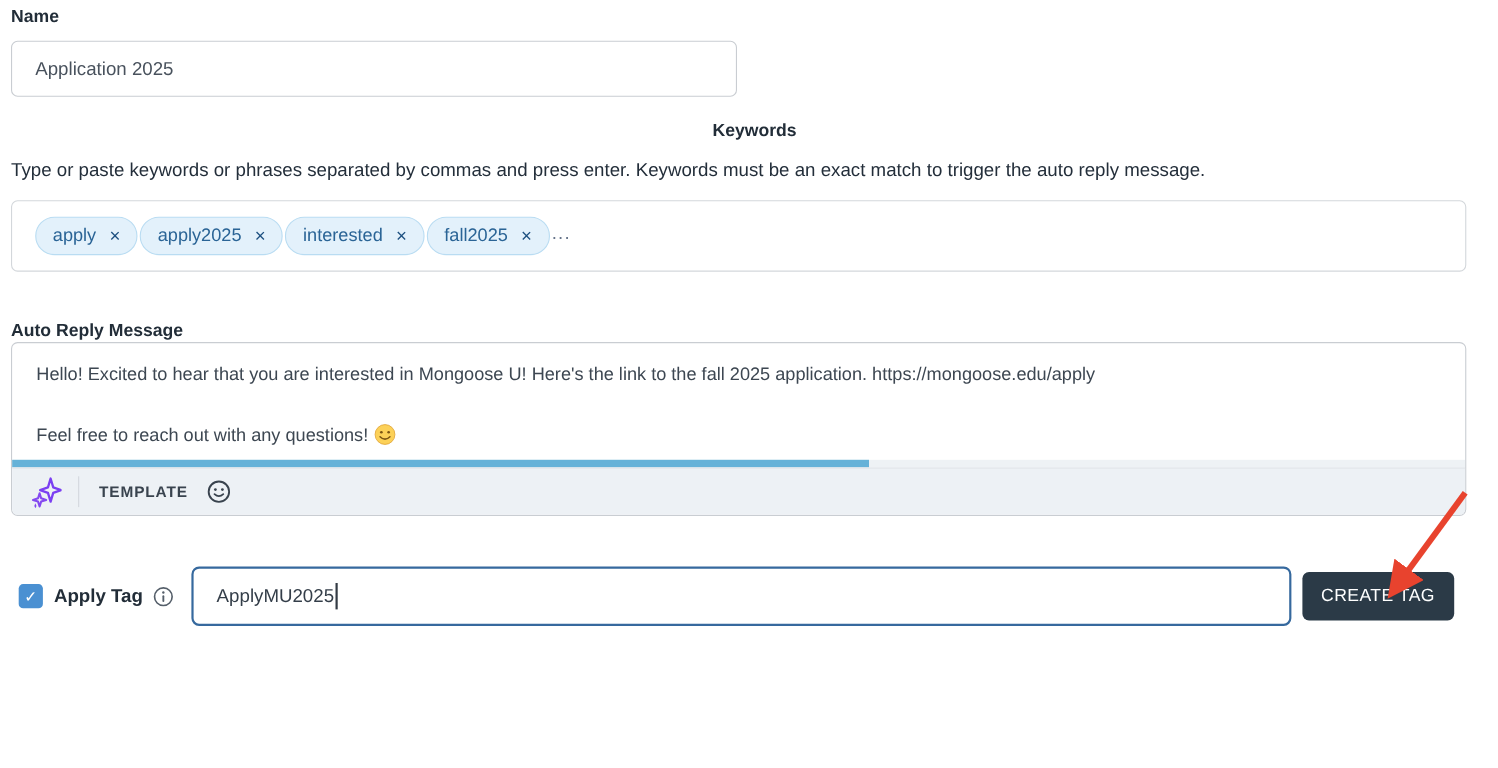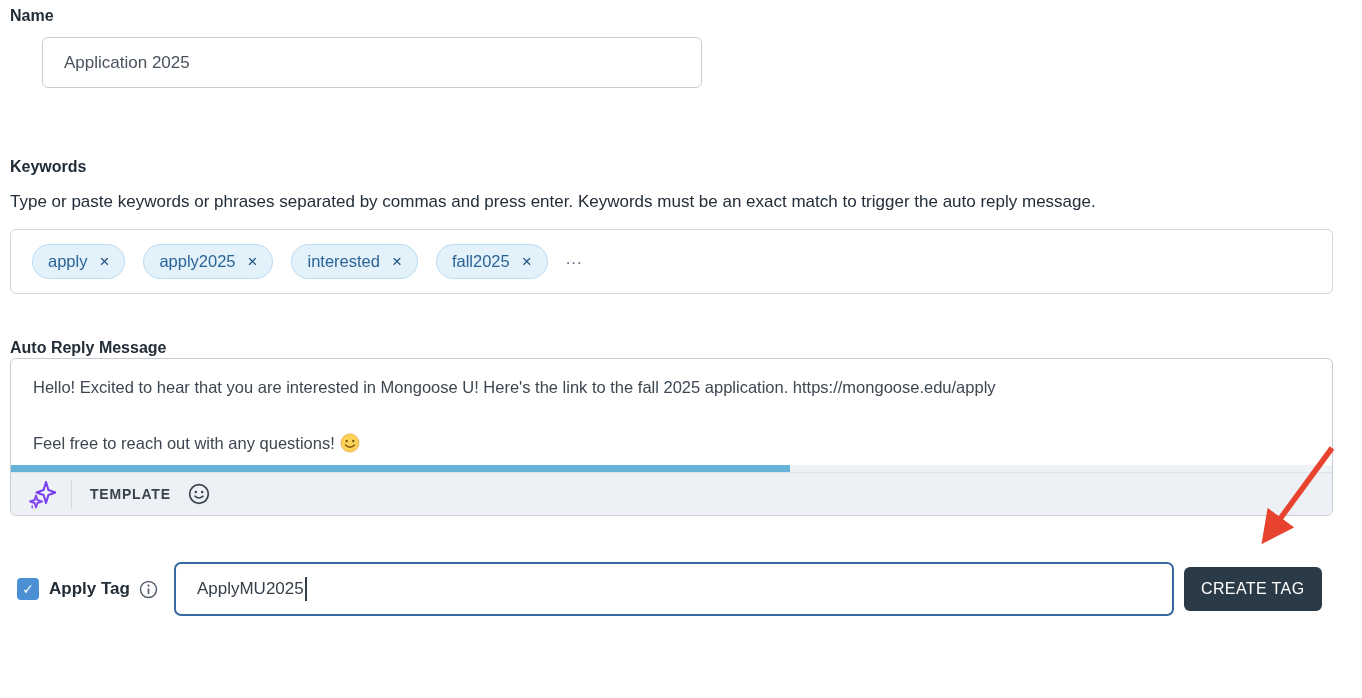--- a/index.html
+++ b/index.html
@@ -28,39 +28,38 @@
     width: 660px;
     height: 51px;
     border: 1px solid #c9cdd2;
     border-radius: 6px;
     padding: 0 21px;
     font-family: inherit;
     font-size: 17px;
     color: #49525d;
     background: #ffffff;
     outline: none;
-    margin-left: 32px;
-  }
-  .lbl-keywords { margin-top: 69px; }
+  }
+  .lbl-keywords { margin-top: 22px; text-align: center; }
   .keywords-desc {
     margin-top: 14px;
     font-size: 17px;
     color: #232e3a;
     line-height: 22px;
   }
   .keywords-box {
     margin-top: 16px;
     width: 1323px;
     min-height: 65px;
     border: 1px solid #d3d7db;
     border-radius: 6px;
     padding: 14px 21px;
     display: flex;
     align-items: center;
-    gap: 18px;
+    gap: 2px;
     background: #ffffff;
   }
   .tag {
     display: inline-flex;
     align-items: center;
     background: #e3f1fb;
     border: 1px solid #b9dcf2;
     border-radius: 18px;
     height: 35px;
     padding: 0 15px;

